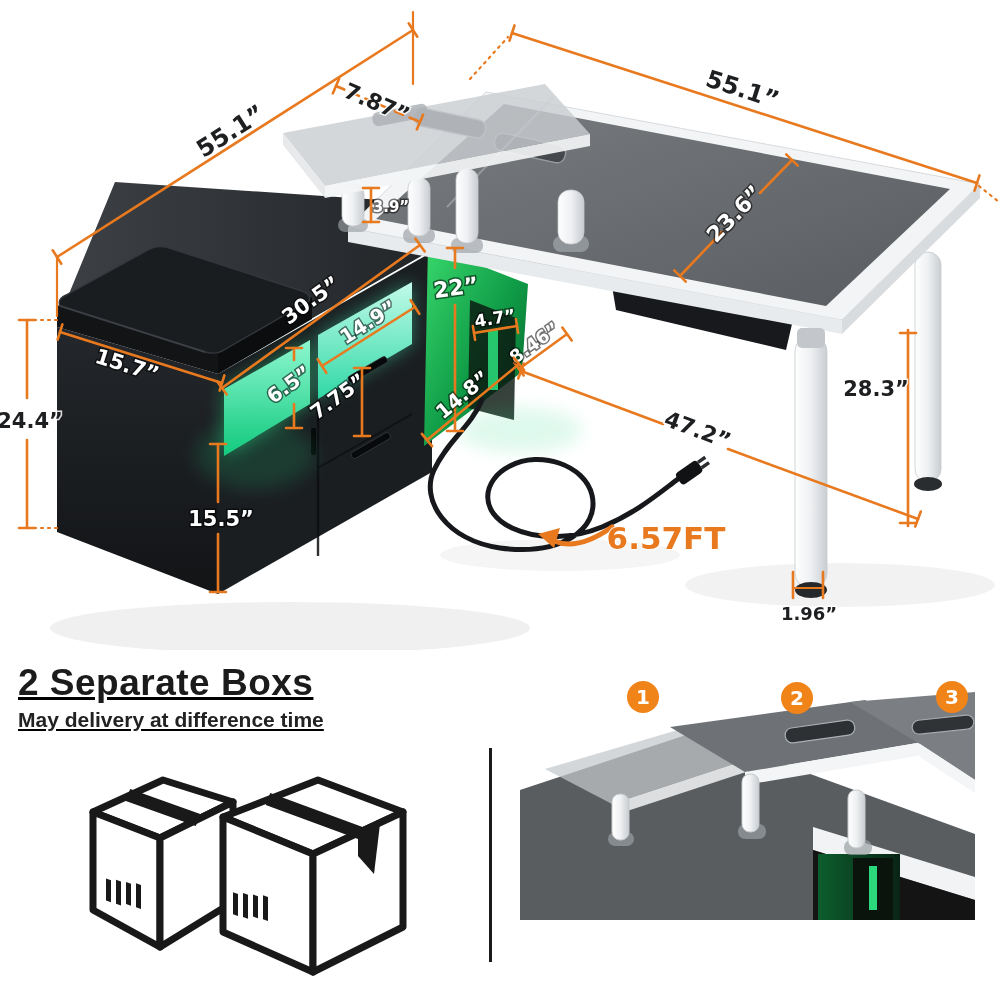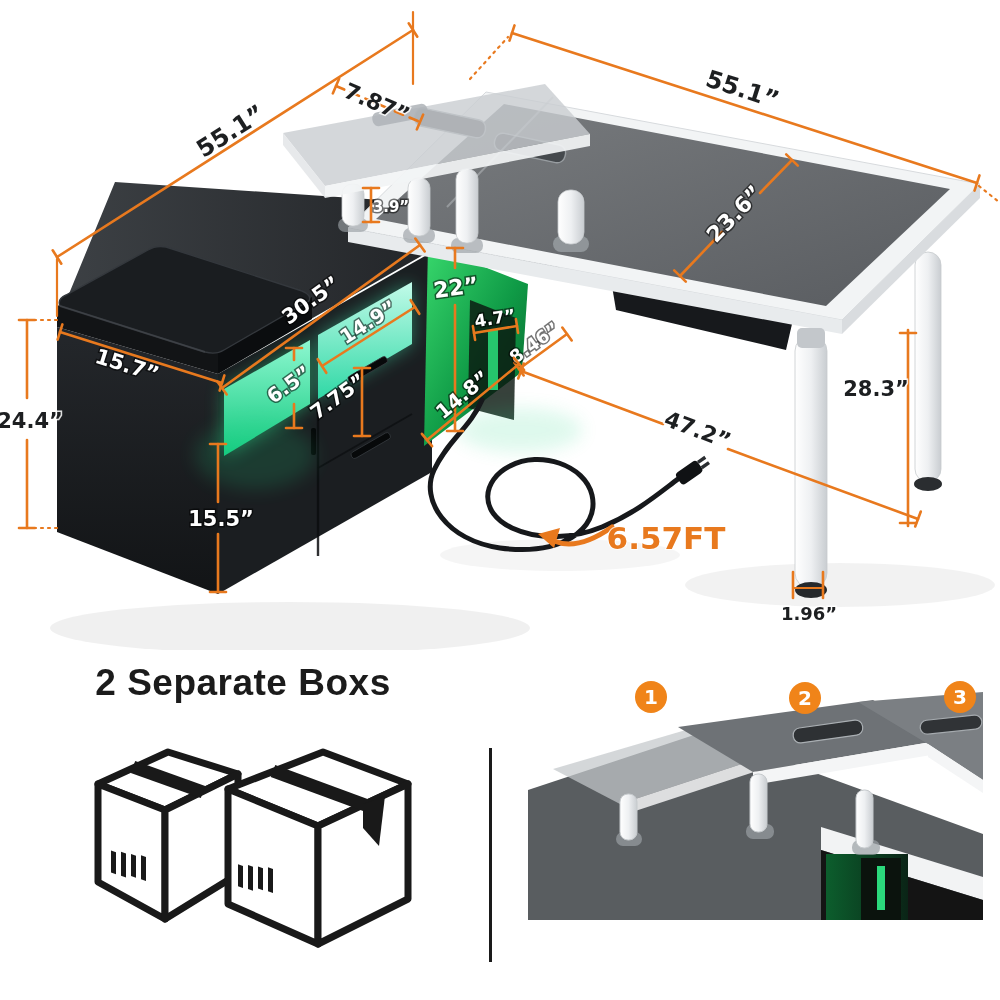--- a/index.html
+++ b/index.html
@@ -9,21 +9,21 @@
   
   .dim{stroke:#E8791E;stroke-width:2.6;fill:none;stroke-linecap:round;}
   .dim-thin{stroke:#E8791E;stroke-width:2.2;fill:none;stroke-linecap:round;}
   .dot{stroke:#E8791E;stroke-width:2.2;fill:none;stroke-dasharray:2 5;stroke-linecap:round;}
   .dash{stroke:#E8791E;stroke-width:2.6;fill:none;stroke-dasharray:9 7;stroke-linecap:round;}
   text{font-family:"DejaVu Sans","Liberation Sans",sans-serif;font-weight:bold;}
   .lw{fill:#ffffff;stroke:rgba(0,0,0,0.55);stroke-width:3px;paint-order:stroke;}
   .ld{fill:#1d1f21;stroke:rgba(255,255,255,0.85);stroke-width:3px;paint-order:stroke;}
   .lo{fill:#E8791E;stroke:rgba(255,255,255,0.8);stroke-width:2px;paint-order:stroke;}
   
-  .panel{position:absolute;text-align:center;}
+  .panel{position:absolute;text-align:left;text-decoration:underline;}
   #panel-boxes{left:18px;top:662px;width:450px;}
   #panel-adjust{left:520px;top:662px;width:470px;}
   .panel h2{margin:0;font-size:37px;font-weight:bold;color:#1b1b1b;letter-spacing:0.5px;}
   #panel-adjust h2{font-size:33px;}
   .panel .sub{margin:4px 0 0 0;font-size:21px;font-weight:bold;color:#222;}
   #divider{position:absolute;left:489px;top:748px;width:3px;height:214px;background:#1a1a1a;}
   .artwrap{margin-top:10px;}
 </style>
 </head>
 <body>
@@ -301,20 +301,21 @@
     <g>
       <path d="M612,527 Q578,551 554,541" fill="none" stroke="#E8791E" stroke-width="5" stroke-linecap="round"></path>
       <polygon points="538,534 560,528 554,548" fill="#E8791E"></polygon>
       <text class="lo" font-size="31" text-anchor="middle" x="666" y="549">6.57FT</text>
     </g>
   </g>
 </svg>
 
 <div id="panel-boxes" class="panel">
   <h2>2 Separate Boxs</h2>
+  <p class="sub">May delivery at difference time</p>
   <div class="artwrap">
     <svg width="440" height="245" viewBox="0 0 440 245">
       <g stroke="#191919" stroke-width="7" stroke-linejoin="round" fill="#ffffff">
 
         <polygon points="75,70 145,38 215,60 142,96"></polygon>
         <polygon points="75,70 142,96 142,205 75,168"></polygon>
         <polygon points="142,96 215,60 215,160 142,205"></polygon>
       </g>
       <line x1="110" y1="53" x2="180" y2="78" stroke="#191919" stroke-width="13"></line>
       <g fill="#191919">

